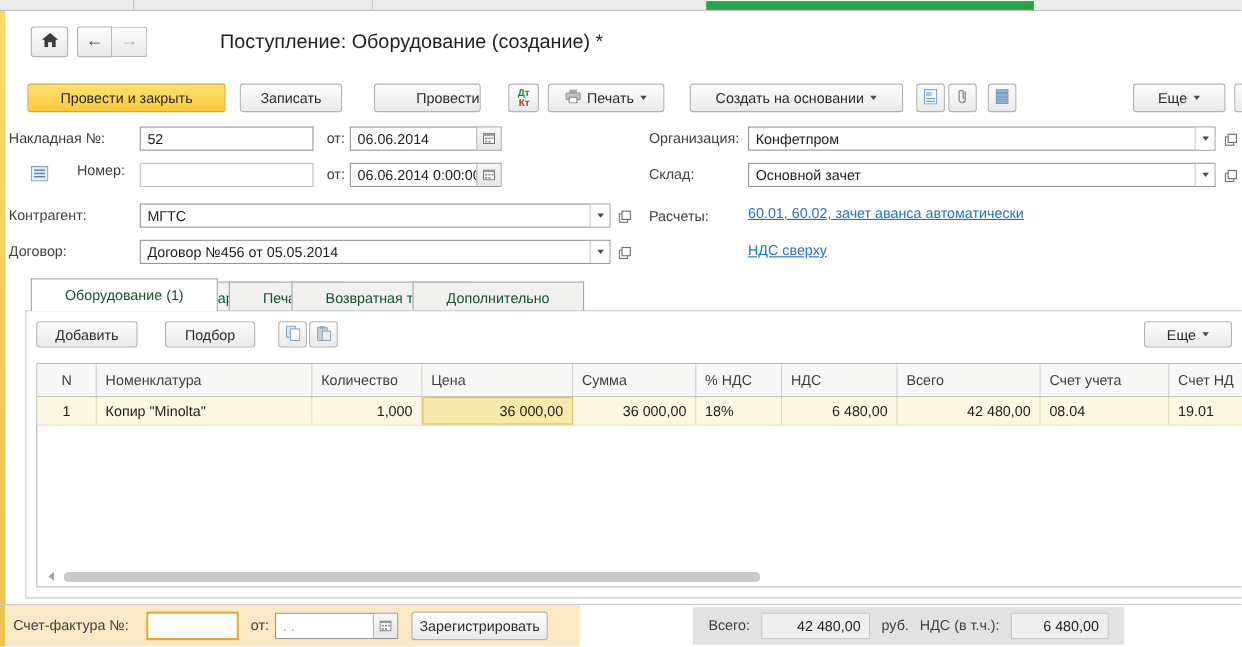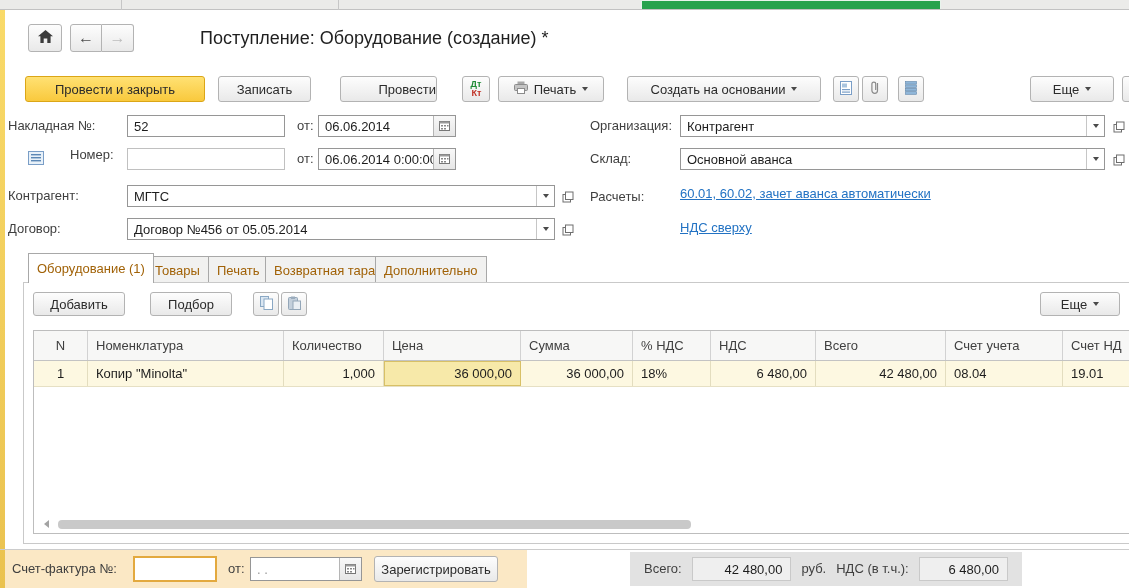--- a/index.html
+++ b/index.html
@@ -43,21 +43,21 @@
   .field .val { flex:1; padding:0 6px; white-space:nowrap; overflow:hidden; color:#1d1d1d; }
   .field .val.ph { color:#9a9a9a; }
   .combo-btn { width:18px; height:100%; display:flex; align-items:center; justify-content:center; border-left:1px solid #c6c6c6; background:#fff; }
   .cal-btn { width:22px; height:100%; display:flex; align-items:center; justify-content:center; border-left:1px solid #b5b5b5; background:linear-gradient(#f8f8f8,#e6e6e6); }
   .open-ic { display:inline-flex; width:15px; height:15px; align-items:center; justify-content:center; }
   input.txt { height:22px; border:1px solid #969696; padding:0 6px; font:13px "Liberation Sans",sans-serif; color:#1d1d1d; outline:none; width:100%; }
   input.txt.lightborder { border-color:#c0c0c0; }
   a.lnk { color:#2272c3; text-decoration:underline; cursor:pointer; white-space:nowrap; }
 
   
-  .tab { position:absolute; top:3px; height:27px; display:flex; align-items:center; justify-content:center; background:#f1f1f0; border:1px solid #a8a8a8; border-bottom:none; color:#a16207; padding:0 8px; white-space:nowrap; }
+  .tab { position:absolute; top:3px; height:27px; display:flex; align-items:center; justify-content:center; background:#f1f1f0; border:1px solid #a8a8a8; border-bottom:none; color:#14532d; padding:0 30px; white-space:nowrap; }
   .tab.active { top:0; height:30px; background:#fff; z-index:3; }
 
   .panel { border:1px solid #c9c9c9; background:#fff; }
 
   
   .grid { border:1px solid #bdbdbd; background:#fff; overflow:hidden; }
   .gh { display:flex; height:30px; background:#f7f7f6; border-bottom:1px solid #c3c3c3; }
   .gh .c { display:flex; align-items:center; padding:0 8px; color:#3f3f3f; border-right:1px solid #d2d2d2; overflow:hidden; white-space:nowrap; flex:none; }
   .gr { display:flex; height:26px; background:#fdf8e1; border-bottom:1px solid #e6e0c4; }
   .gr .c { display:flex; align-items:center; padding:0 8px; color:#1d1d1d; border-right:1px solid #e3ddbf; overflow:hidden; white-space:nowrap; flex:none; }
@@ -243,35 +243,35 @@
   </div>
   <span class="abs open-ic" style="left:560px; top:222px;">
     <svg width="12" height="12" viewBox="0 0 12 12">
         <rect x="1" y="3.5" width="7.5" height="7.5" fill="none" stroke="#6e6e6e"></rect>
         <rect x="3.5" y="1" width="7.5" height="7.5" fill="#fff" stroke="#6e6e6e"></rect>
       </svg>
   </span>
 
   <div class="abs lbl" style="left:590px; top:115px;">Организация:</div>
   <div class="abs field" style="left:680px; top:115px; width:425px;">
-    <span class="val">Контрагент</span>
+    <span class="val">Конфетпром</span>
     <span class="combo-btn">
         <span class="caret sm"></span>
       </span>
   </div>
   <span class="abs open-ic" style="left:1111px; top:119px;">
     <svg width="12" height="12" viewBox="0 0 12 12">
         <rect x="1" y="3.5" width="7.5" height="7.5" fill="none" stroke="#6e6e6e"></rect>
         <rect x="3.5" y="1" width="7.5" height="7.5" fill="#fff" stroke="#6e6e6e"></rect>
       </svg>
   </span>
 
   <div class="abs lbl" style="left:590px; top:148px;">Склад:</div>
   <div class="abs field" style="left:680px; top:148px; width:425px;">
-    <span class="val">Основной аванса</span>
+    <span class="val">Основной зачет</span>
     <span class="combo-btn">
         <span class="caret sm"></span>
       </span>
   </div>
   <span class="abs open-ic" style="left:1111px; top:152px;">
     <svg width="12" height="12" viewBox="0 0 12 12">
         <rect x="1" y="3.5" width="7.5" height="7.5" fill="none" stroke="#6e6e6e"></rect>
         <rect x="3.5" y="1" width="7.5" height="7.5" fill="#fff" stroke="#6e6e6e"></rect>
       </svg>
   </span>

